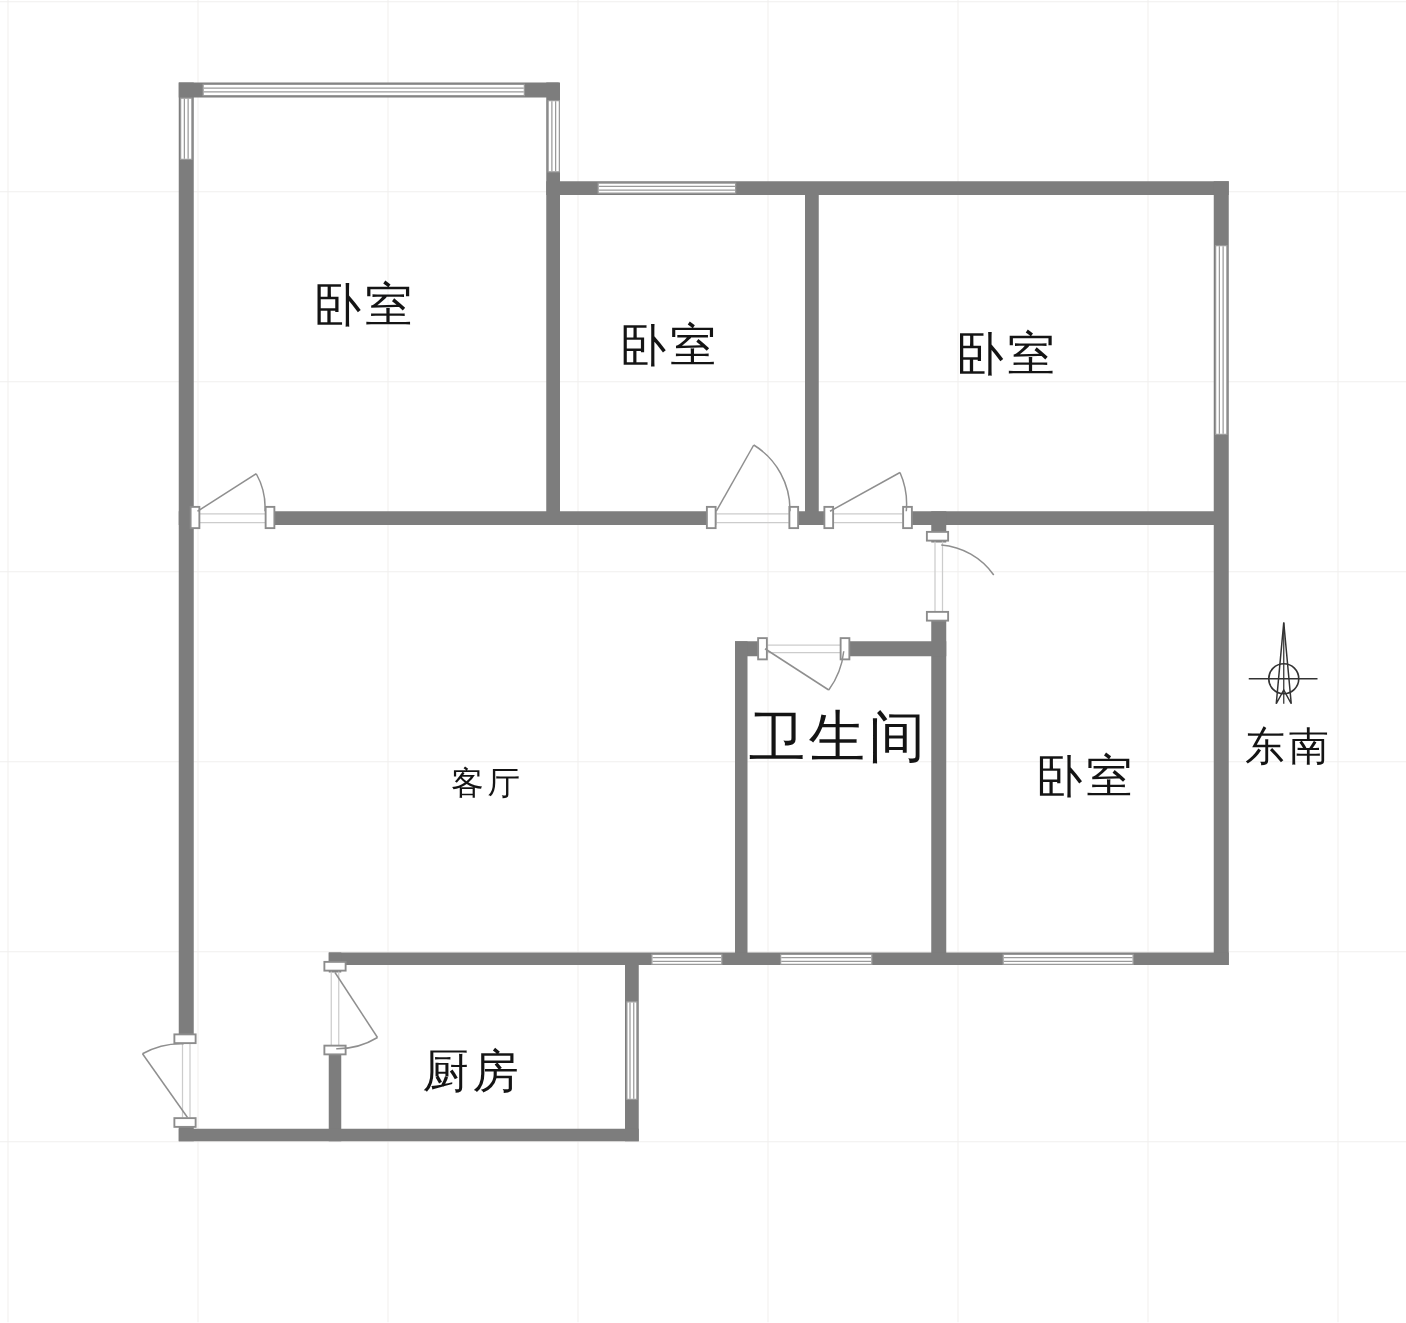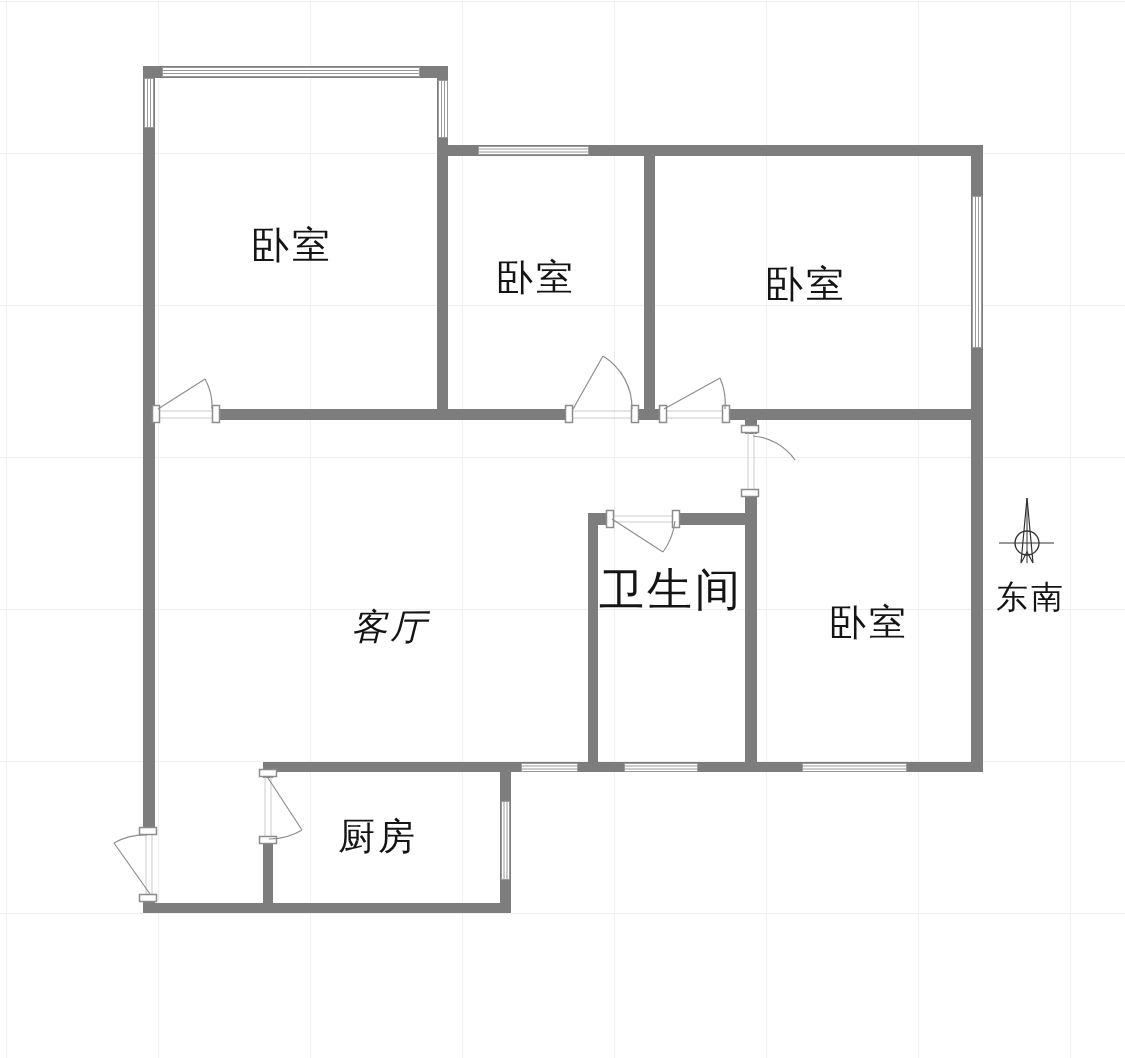--- a/index.html
+++ b/index.html
@@ -130,18 +130,18 @@
       <path d="M 114 843 A 63 63 0 0 1 147 835" fill="none" stroke="#8f8f8f" stroke-width="1.2"></path>
       <line x1="999" y1="543" x2="1054" y2="543" stroke="#333333" stroke-width="1.2"></line>
       <circle cx="1027" cy="543" r="12" fill="none" stroke="#333333" stroke-width="1.3"></circle>
       <polygon points="1027,498 1021,563 1027,552 1033,563" fill="none" stroke="#333333" stroke-width="1.2"></polygon>
       <line x1="1027" y1="498" x2="1027" y2="563" stroke="#333333" stroke-width="1"></line>
     </svg>
 
   <div class="room-label" style="left: 292px; top: 245px; font-size: 38px;">卧室</div>
   <div class="room-label" style="left: 536px; top: 277px; font-size: 37px;">卧室</div>
   <div class="room-label" style="left: 806px; top: 284px; font-size: 38px;">卧室</div>
-  <div class="room-label" style="left: 390px; top: 627px; font-size: 36px; font-style: italic;">客厅</div>
+  <div class="room-label" style="left: 390px; top: 627px; font-size: 26px;">客厅</div>
   <div class="room-label" style="left: 671px; top: 590px; font-size: 45px; text-align: right;">卫生间</div>
   <div class="room-label" style="left: 869px; top: 622px; font-size: 37px;">卧室</div>
-  <div class="room-label" style="left: 378px; top: 836px; font-size: 37px;">厨房</div>
+  <div class="room-label" style="left: 378px; top: 858px; font-size: 37px;">厨房</div>
   <div class="room-label" style="left: 1031px; top: 597px; font-size: 32px; text-align: center;">东南</div>
 </div>
 
 </body></html>

